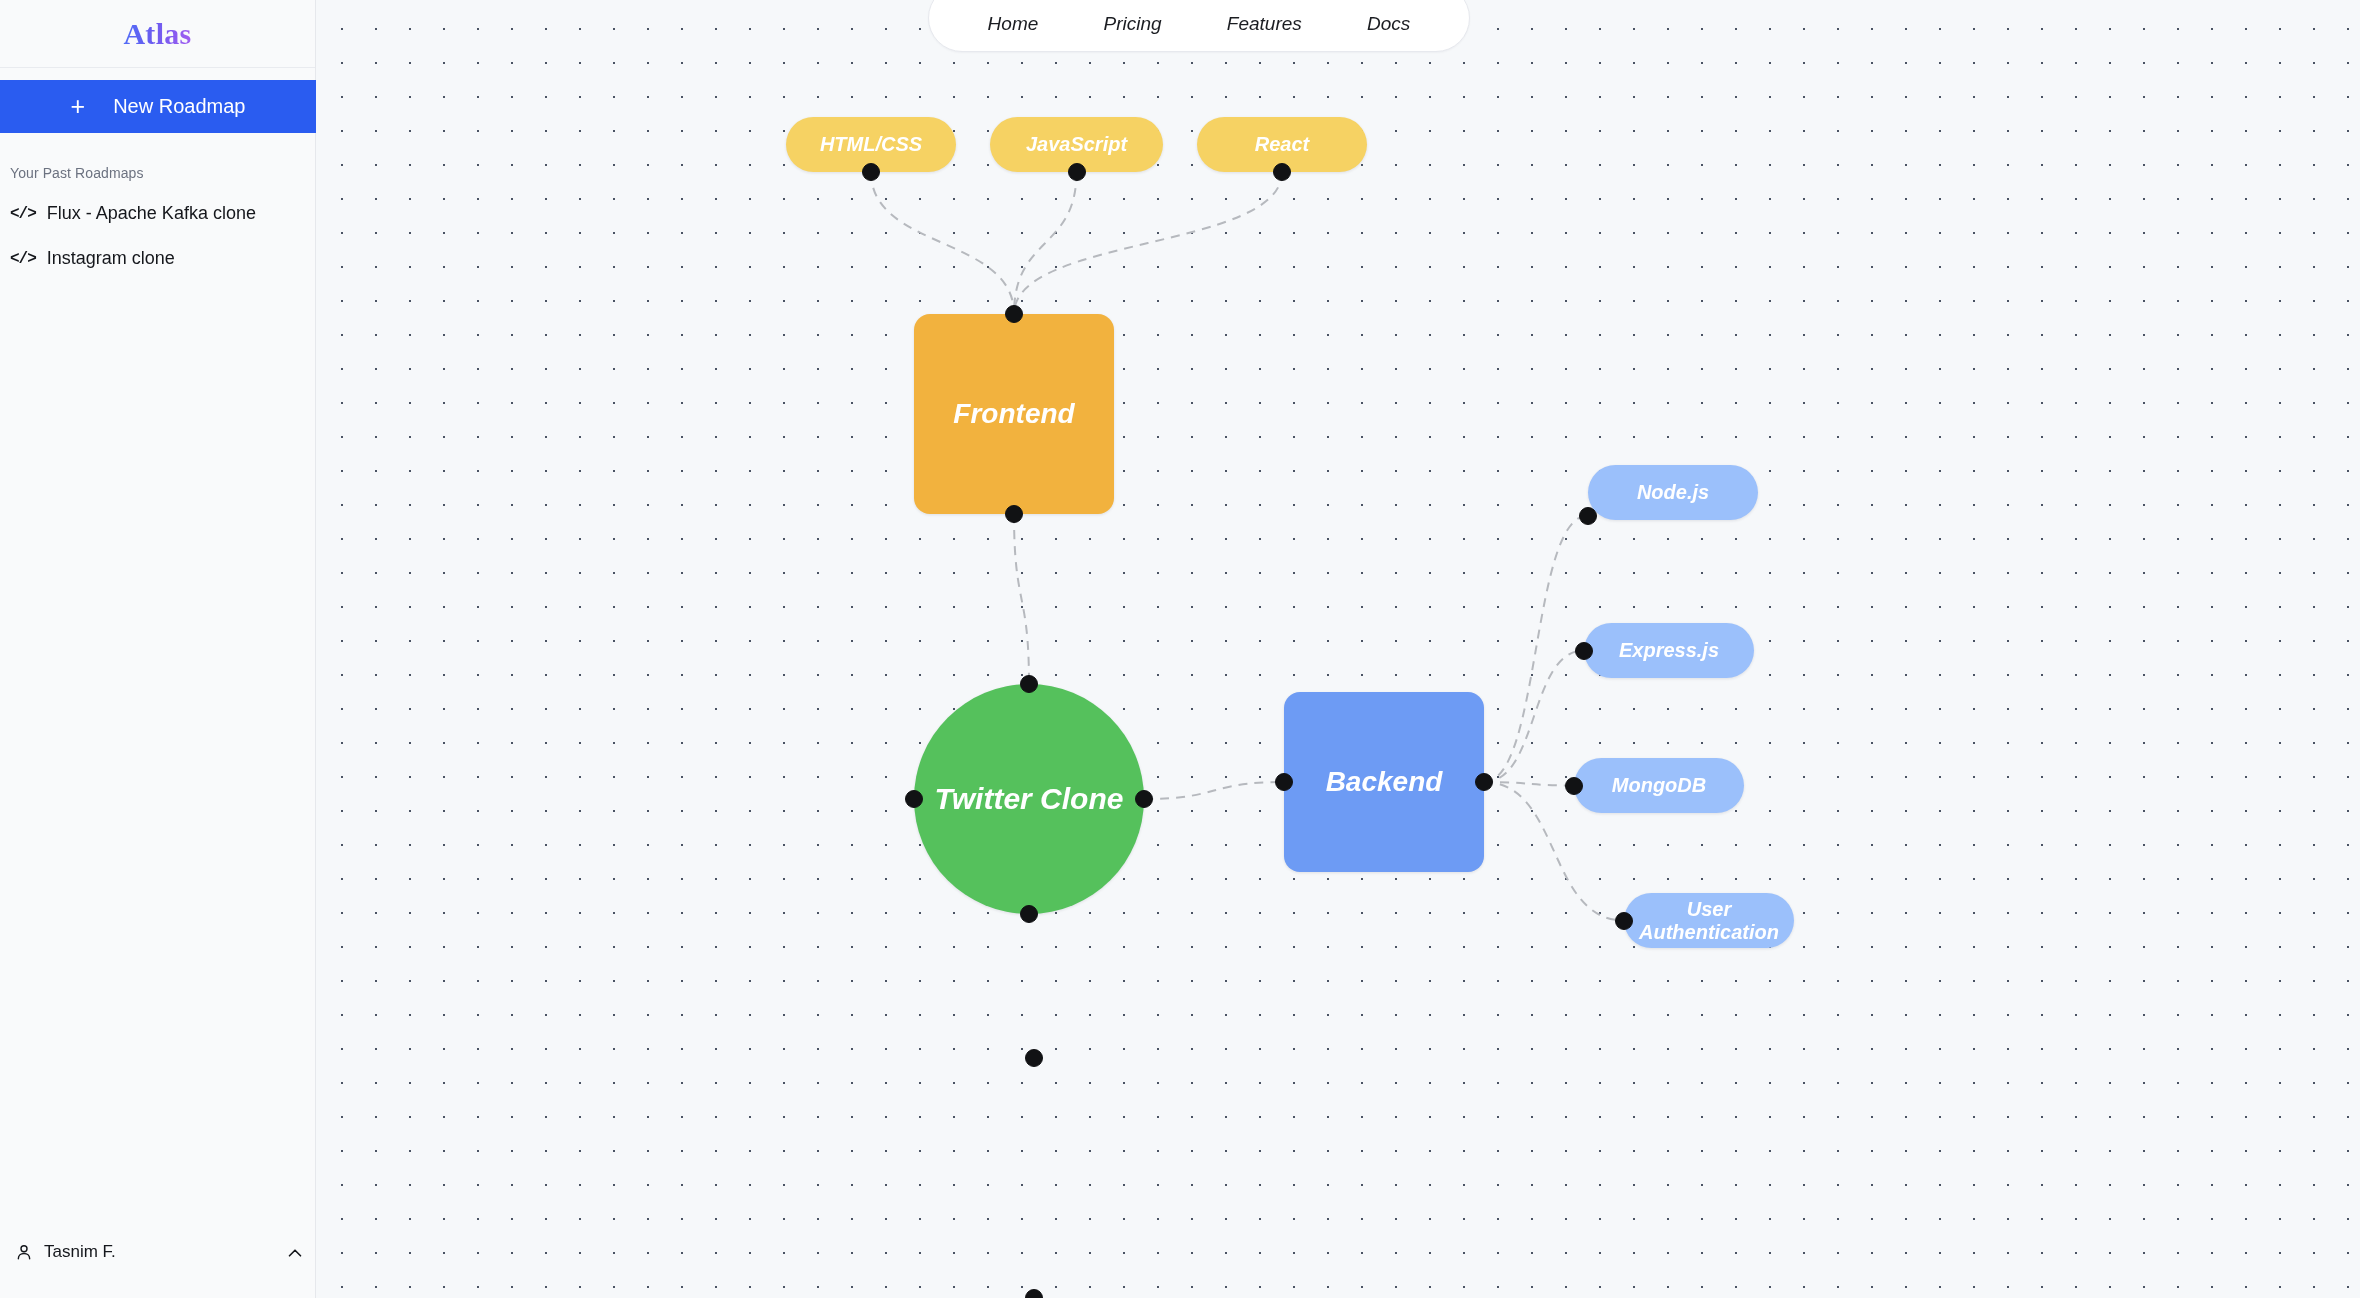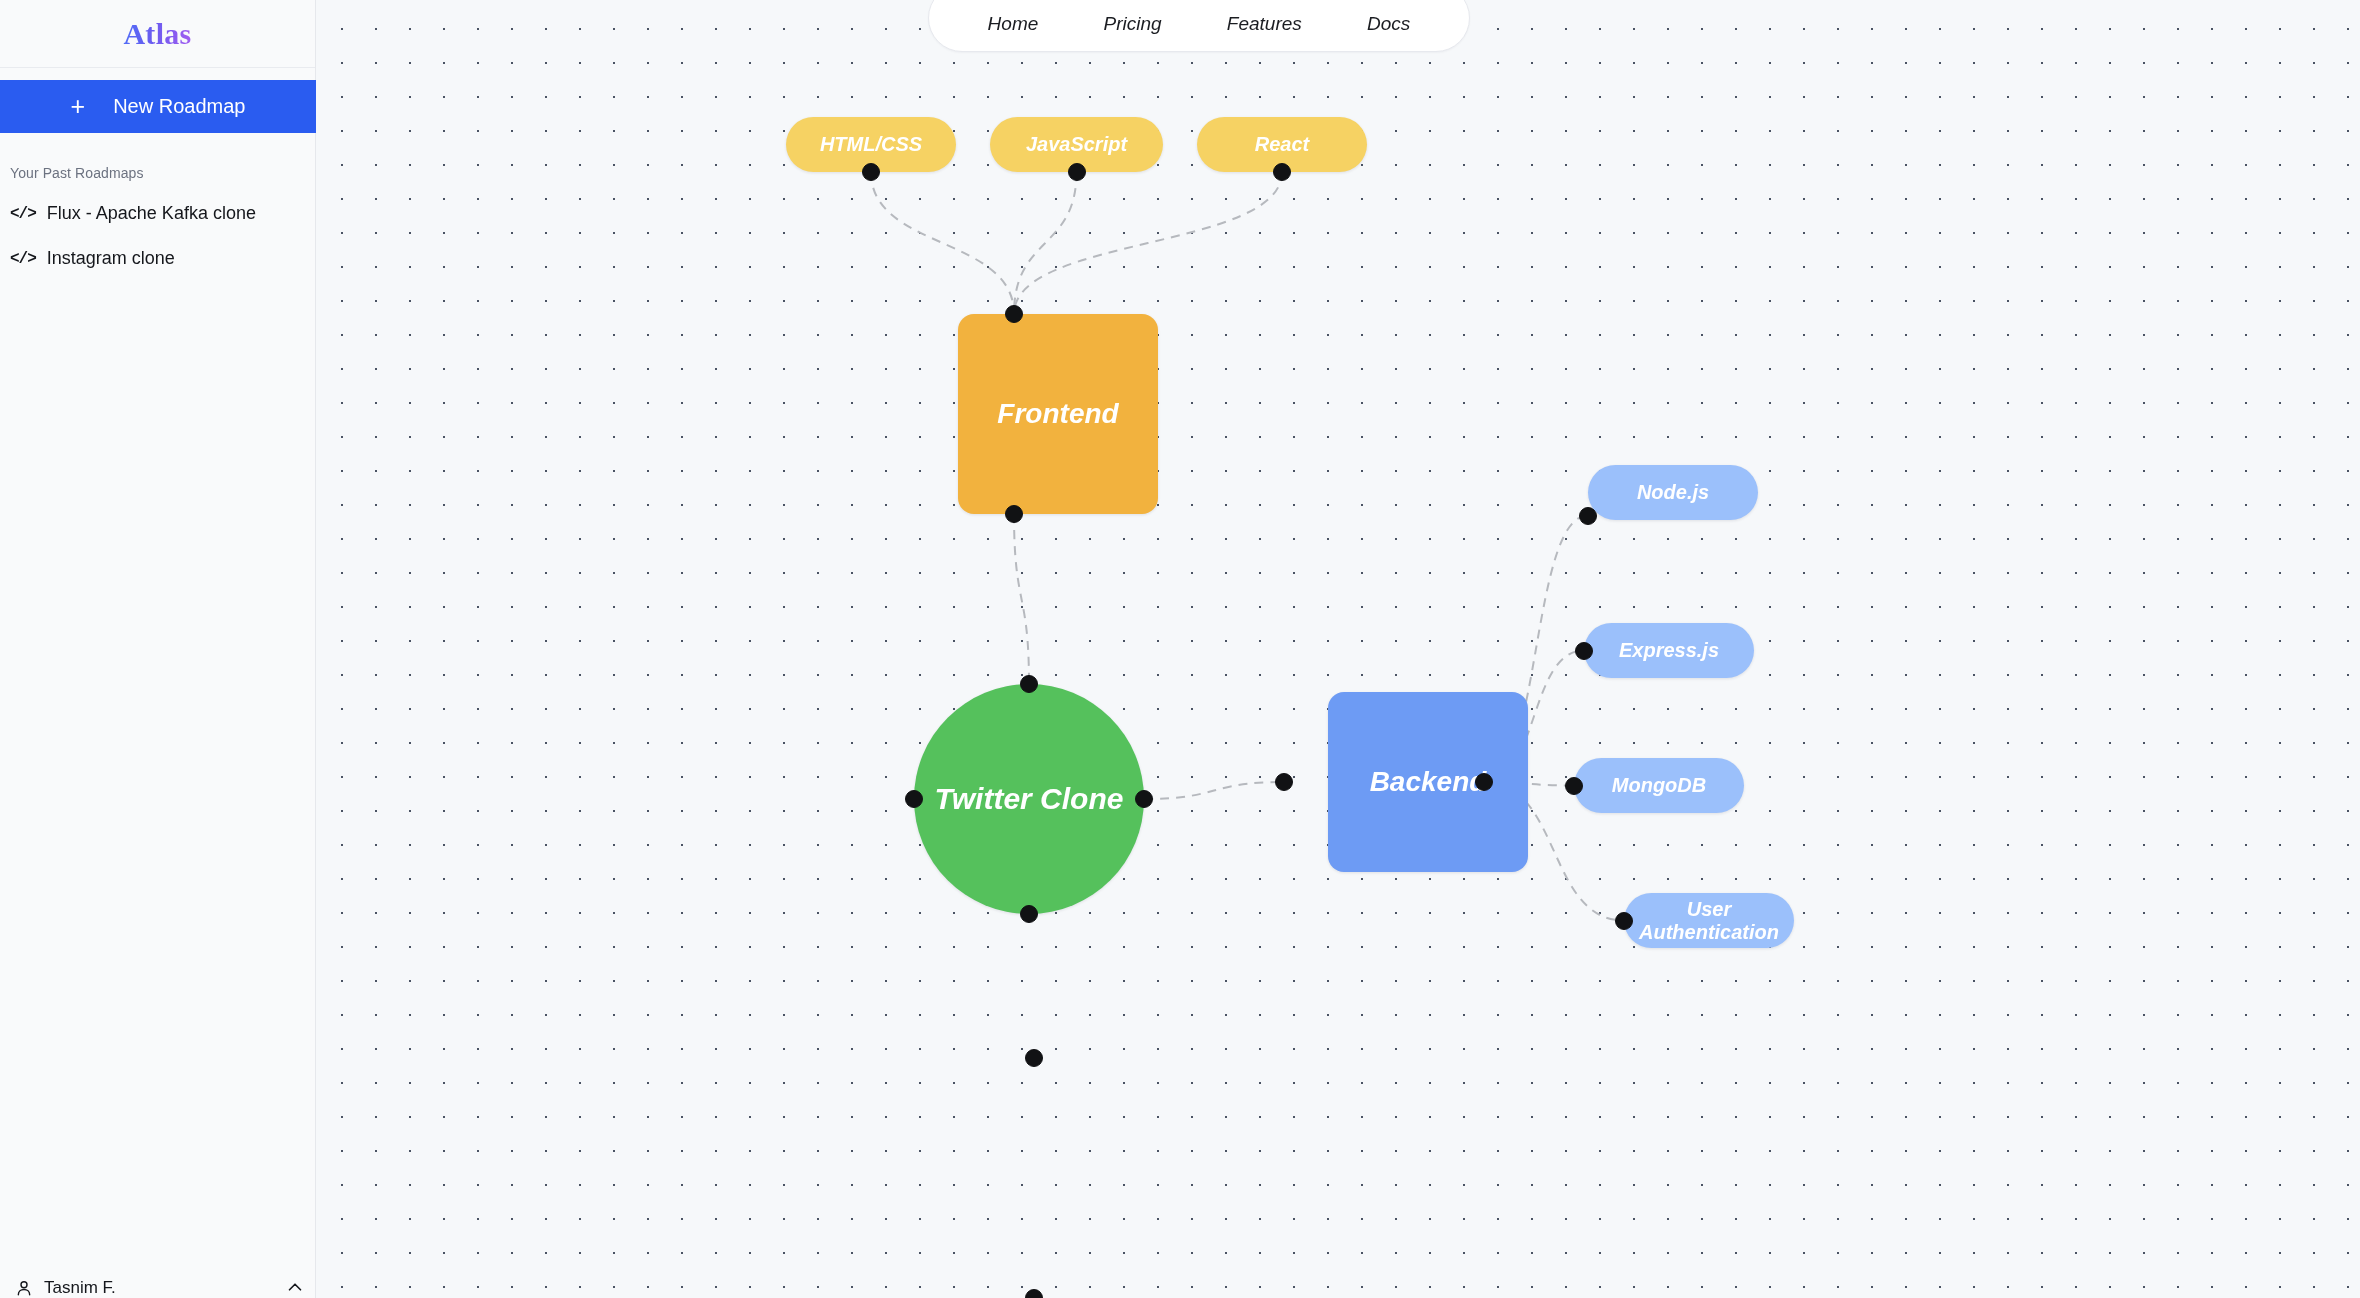--- a/index.html
+++ b/index.html
@@ -44,21 +44,21 @@
   }
   .past-item .code-icon {
     font-size:16px; color:#15171c; font-weight:600;
     font-family:"Liberation Mono", monospace; letter-spacing:-1px;
   }
   #past-0 { top:203px; }
   #past-1 { top:248px; }
 
   #user-row {
     position:absolute; left:0; bottom:0; width:320px; height:56px;
-    display:flex; align-items:flex-end; padding:0 14px; cursor:pointer;
+    display:flex; align-items:flex-start; padding:0 14px; cursor:pointer;
   }
   #user-row .person { width:20px; height:20px; flex:0 0 20px; }
   #user-name { font-size:17px; color:#15171c; margin-left:10px; }
   #user-chevron { margin-left:auto; width:22px; height:22px; }
 
   
   #canvas {
     position:relative; flex:1 1 auto; height:1298px;
     background-color:#f6f8fa;
     background-image:radial-gradient(#4a5363 1.35px, transparent 1.4px);
@@ -86,21 +86,21 @@
   #edges path { fill:none; stroke:#b6b9be; stroke-width:2; stroke-dasharray:9 7; }
 
   
   #nodes { position:absolute; inset:0; z-index:10; }
   .node {
     position:absolute; display:flex; align-items:center; justify-content:center;
     color:#ffffff; font-weight:700; text-align:center; cursor:pointer;
     box-shadow:0 1px 3px rgba(16,24,40,.10);
   }
   .node.pill { border-radius:999px; font-size:20px; font-weight:600; }
-  .node.box  { border-radius:16px; font-size:28px;margin-left:44px; }
+  .node.box  { border-radius:16px; font-size:28px; }
   .node.circle { border-radius:50%; font-size:30px; }
   .node.pill.overflow { overflow:visible; white-space:normal; line-height:1.15; }
 
   .handle {
     position:absolute; width:18px; height:18px; border-radius:50%;
     background:#111214; border:1px solid #111214; z-index:15; cursor:crosshair;
   }
 </style>
 </head>
 <body>

